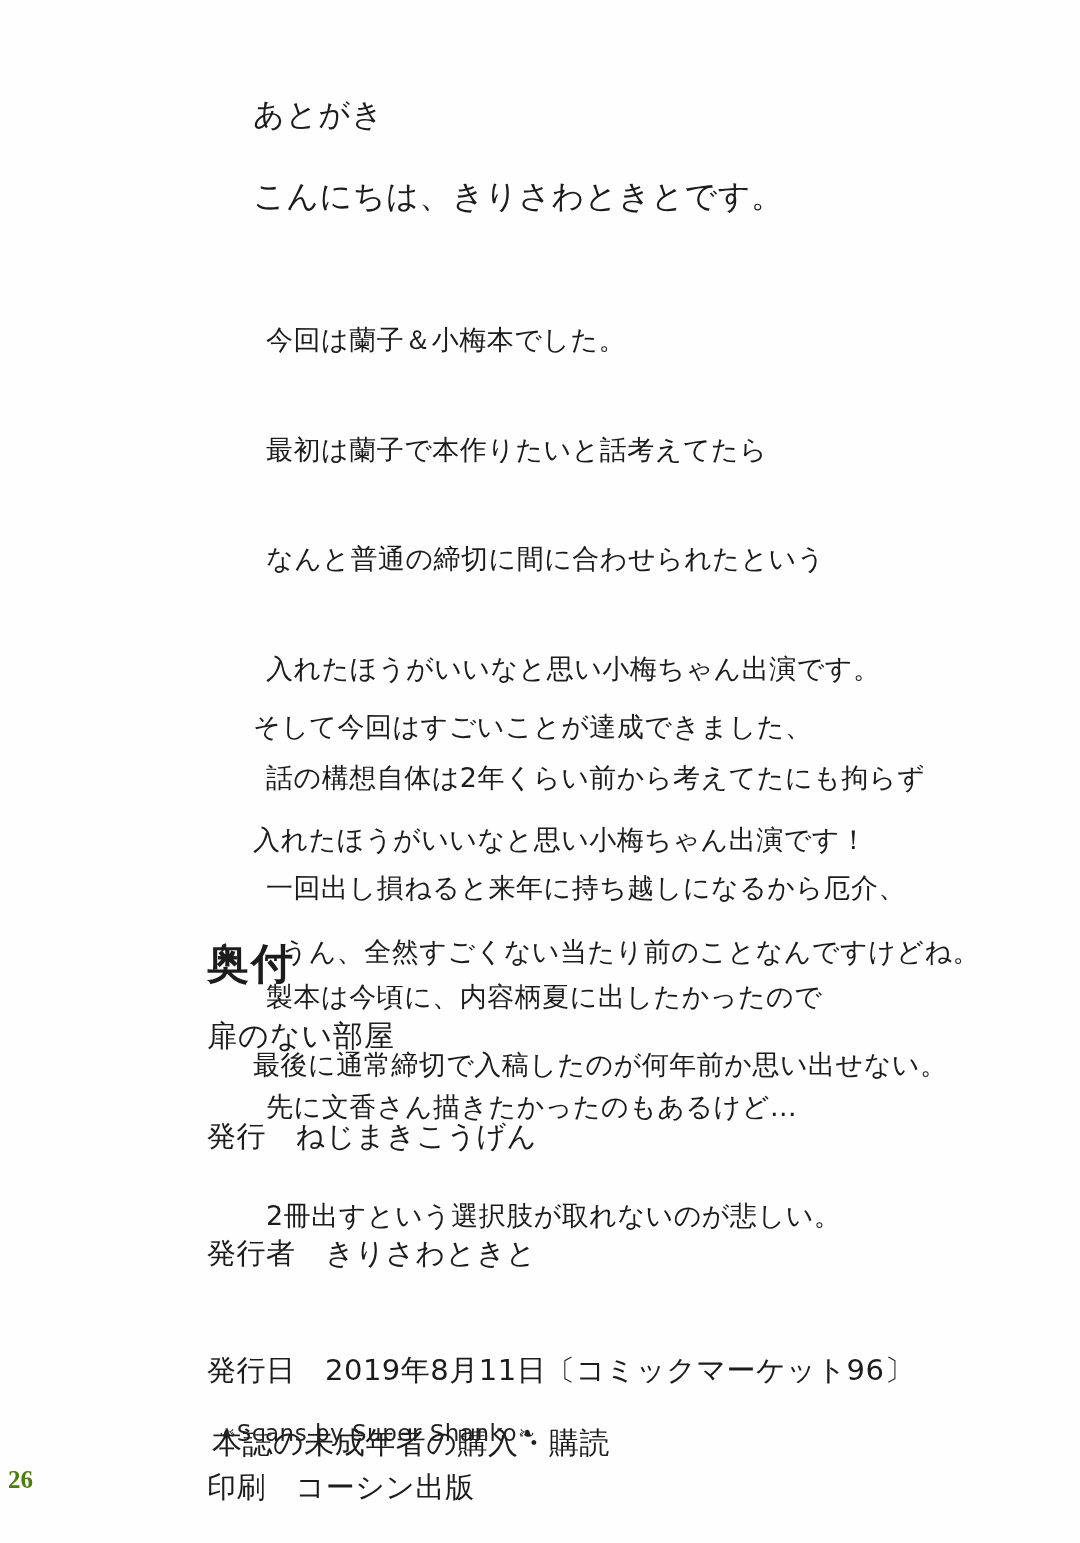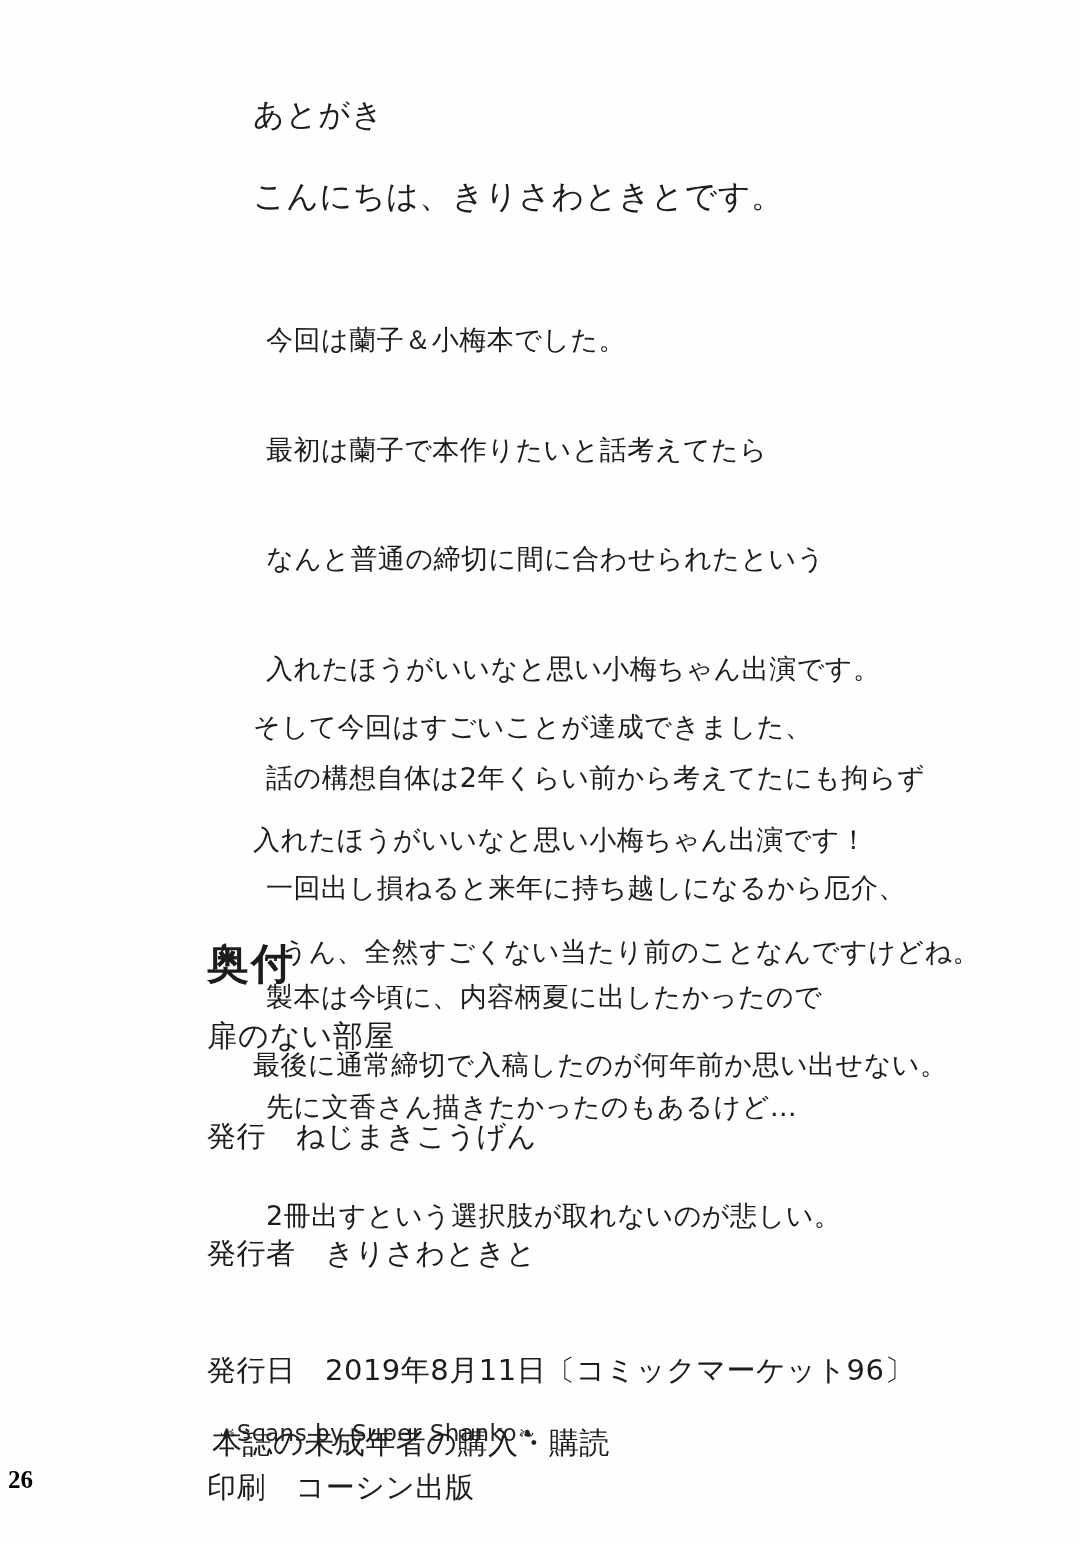--- a/index.html
+++ b/index.html
@@ -67,21 +67,21 @@
   }
   .scan-credit .flourish.flip { transform: scaleX(-1); }
   .scan-credit .credit-text { letter-spacing: 0.5px; }
 
   
   .page-number {
     left: 8px; top: 1466px;
     font-family: "Liberation Serif", "DejaVu Serif", serif;
     font-weight: 700;
     font-size: 25px;
-    color: #000000;
+    color: #4d7c0f;
   }
 </style>
 </head>
 <body>
 
 <div class="abs afterword-heading">あとがき</div>
 
 <div class="abs afterword-greeting">こんにちは、きりさわときとです。</div>
 
 <div class="abs afterword-para1">

